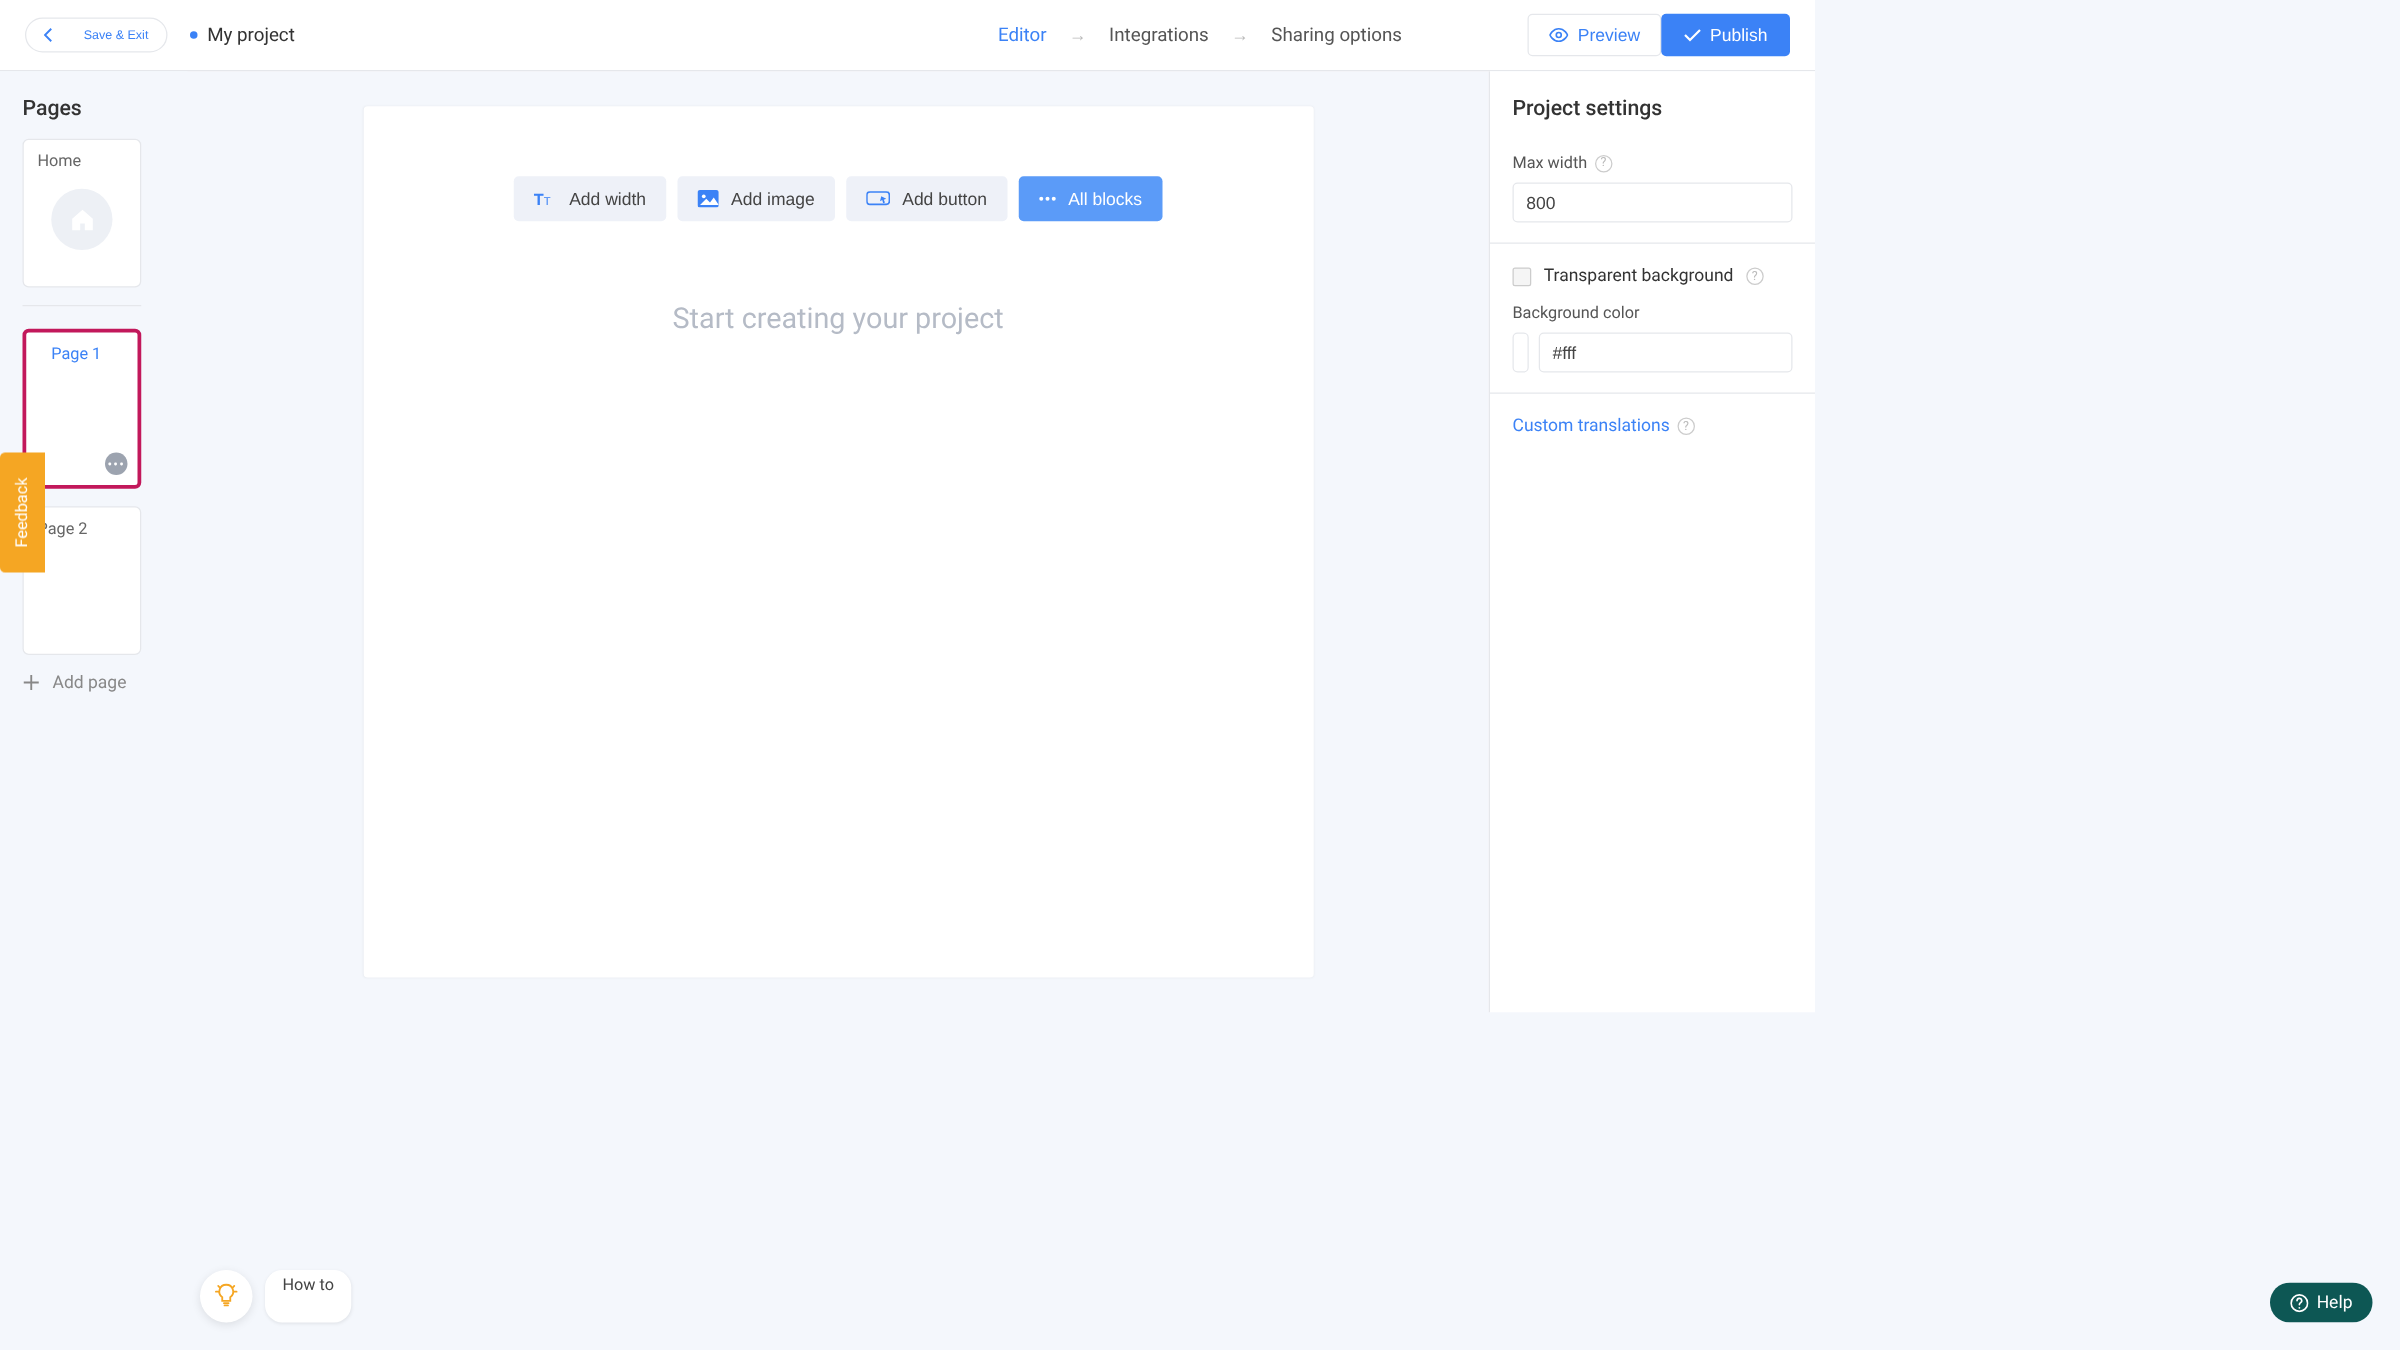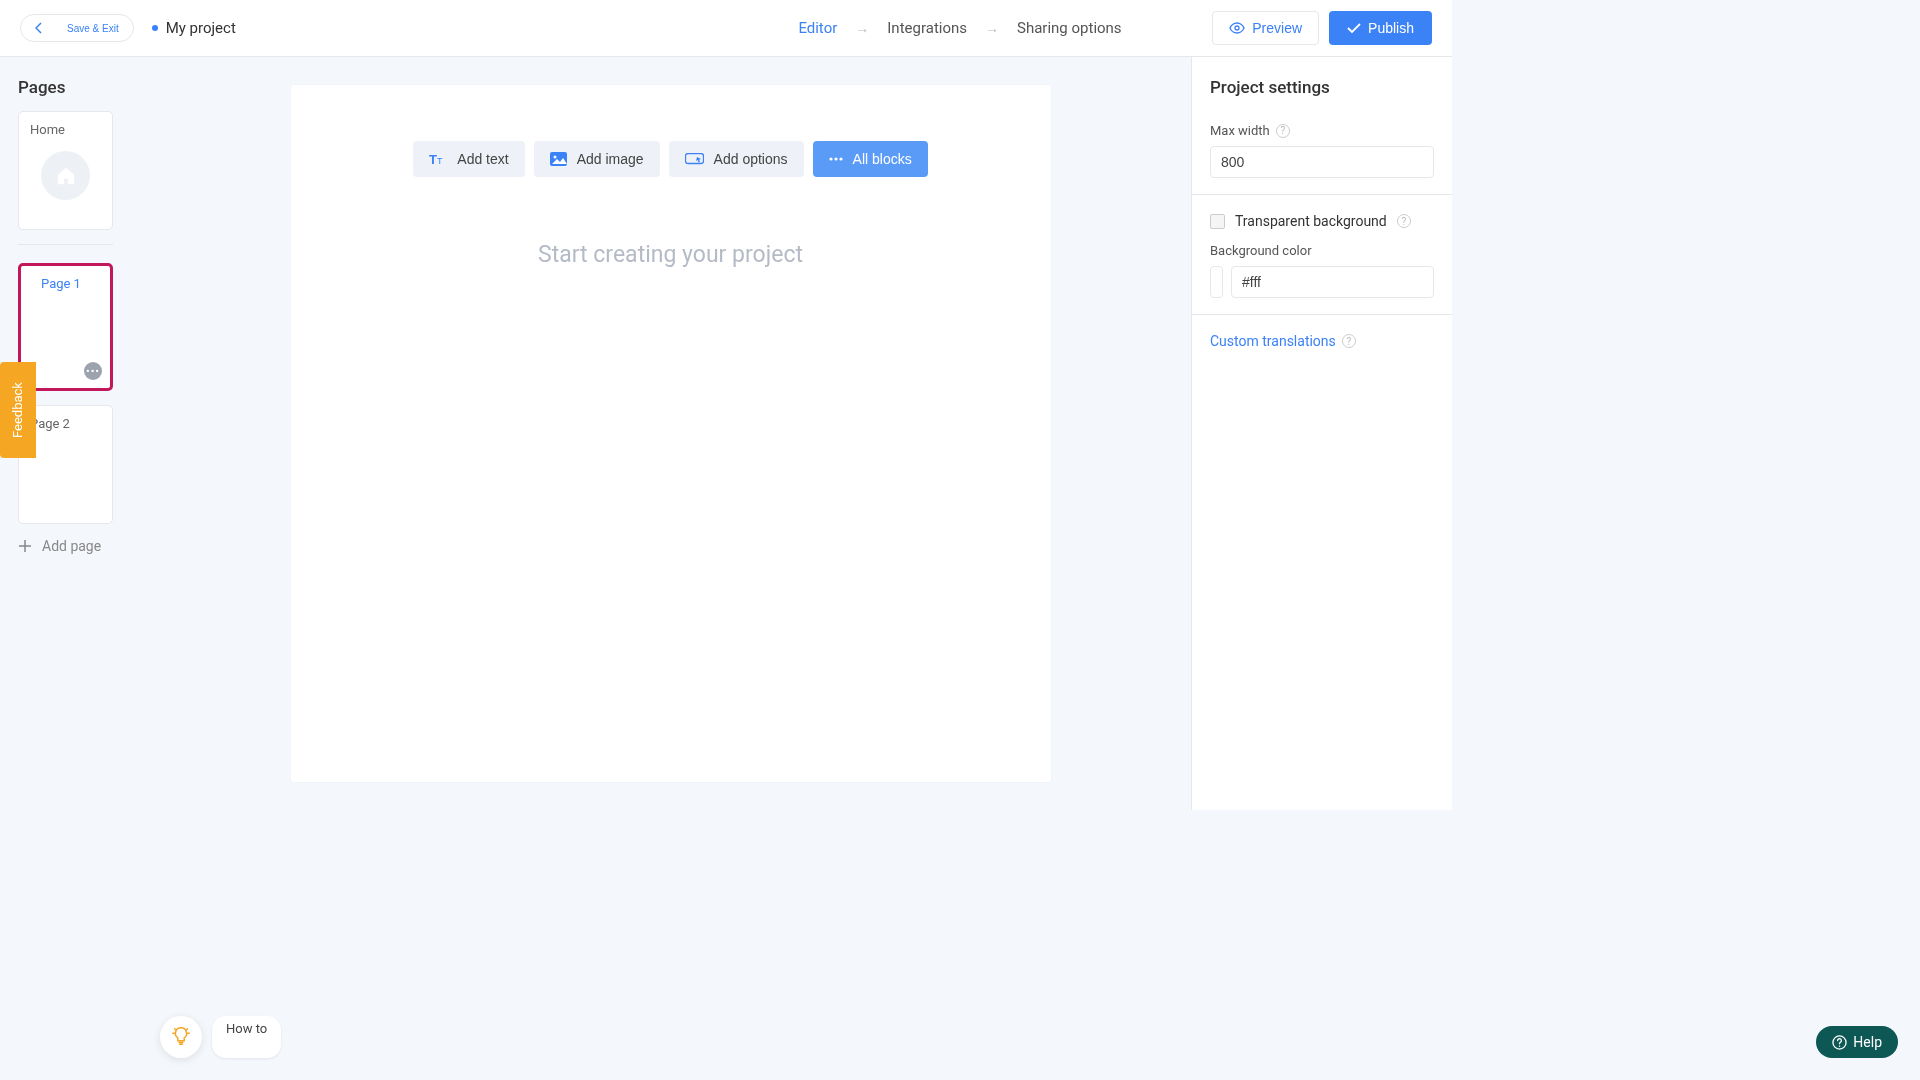--- a/index.html
+++ b/index.html
@@ -9,21 +9,21 @@
   .header-left { display: flex; align-items: center; gap: 18px; }
   .save-exit { border: 1px solid #e5e7eb; border-radius: 16px; padding: 7px 14px; color: #3b82f6; background: #fff; display: flex; align-items: center; gap: 24px; cursor: pointer; font-size: 10px; }
   .proj-name { display: flex; align-items: center; gap: 8px; color: #333; font-size: 15px; }
   .dirty-dot { width: 6px; height: 6px; border-radius: 50%; background: #3b82f6; }
   
   .header-center { position: absolute; left: 50%; transform: translateX(-50%); display: flex; align-items: center; gap: 18px; }
   .nav-step { font-size: 15px; color: #555; cursor: pointer; }
   .nav-step.active { color: #3b82f6; }
   .arrow-right { color: #bbb; font-size: 14px; }
   
-  .header-right { display: flex; align-items: center; gap: 10px; }
+  .header-right { display: flex; align-items: center; }
   .preview-btn { border: 1px solid #e5e7eb; border-radius: 4px; padding: 8px 16px; color: #3b82f6; background: #fff; display: flex; align-items: center; gap: 7px; cursor: pointer; font-size: 14px; }
   .publish-btn { border: none; border-radius: 4px; padding: 9px 18px; color: #fff; background: #3b82f6; display: flex; align-items: center; gap: 7px; cursor: pointer; font-size: 14px; }
   
   .body-wrap { display: flex; height: calc(100% - 57px); }
   
   .sidebar { width: 150px; padding: 20px 18px; background: #f4f7fc; }
   .sidebar h3 { font-size: 17px; font-weight: 500; color: #333; margin-bottom: 14px; }
   .page-thumb { background: #fff; border: 1px solid #e5e7eb; border-radius: 5px; width: 95px; height: 119px; margin-bottom: 14px; padding: 10px 11px; position: relative; cursor: pointer; font-size: 13px; color: #666; display: flex; flex-direction: column; }
   .page-thumb.home { align-items: flex-start; }
   .page-thumb.home::after { content:""; display:block; }
@@ -150,40 +150,40 @@
   <div class="canvas-area">
     <div class="canvas">
       <div class="toolbar">
         <button class="tool-btn">
           <span class="icon">
               <svg width="18" height="14" viewBox="0 0 18 14">
                 <text x="0" y="12" font-size="13" font-weight="700" fill="#3b82f6">T</text>
                 <text x="8" y="12" font-size="9" fill="#3b82f6">T</text>
               </svg>
             </span>
-          <span>Add text</span>
+          <span>Add width</span>
         </button>
         <button class="tool-btn">
           <span class="icon">
               <svg width="17" height="14" viewBox="0 0 17 14">
                 <rect x="0" y="0" width="17" height="14" rx="2" fill="#3b82f6"></rect>
                 <circle cx="5" cy="5" r="1.5" fill="#fff"></circle>
                 <path d="M2 12 L7 7 L10 10 L13 6 L17 12 Z" fill="#fff"></path>
               </svg>
             </span>
           <span>Add image</span>
         </button>
         <button class="tool-btn">
           <span class="icon">
               <svg width="19" height="12" viewBox="0 0 19 12">
                 <rect x="0.5" y="0.5" width="18" height="10" rx="2.5" fill="none" stroke="#3b82f6" stroke-width="1.3"></rect>
                 <path d="M12 4 L16 6 L14 6.8 L15 9 L13.5 9.5 L12.8 7 L11 8 Z" fill="#3b82f6"></path>
               </svg>
             </span>
-          <span>Add options</span>
+          <span>Add button</span>
         </button>
         <button class="tool-btn primary">
           <span class="icon">
               <svg width="14" height="4" viewBox="0 0 14 4">
                 <circle cx="2" cy="2" r="1.6" fill="#fff"></circle>
                 <circle cx="7" cy="2" r="1.6" fill="#fff"></circle>
                 <circle cx="12" cy="2" r="1.6" fill="#fff"></circle>
               </svg>
             </span>
           <span>All blocks</span>

